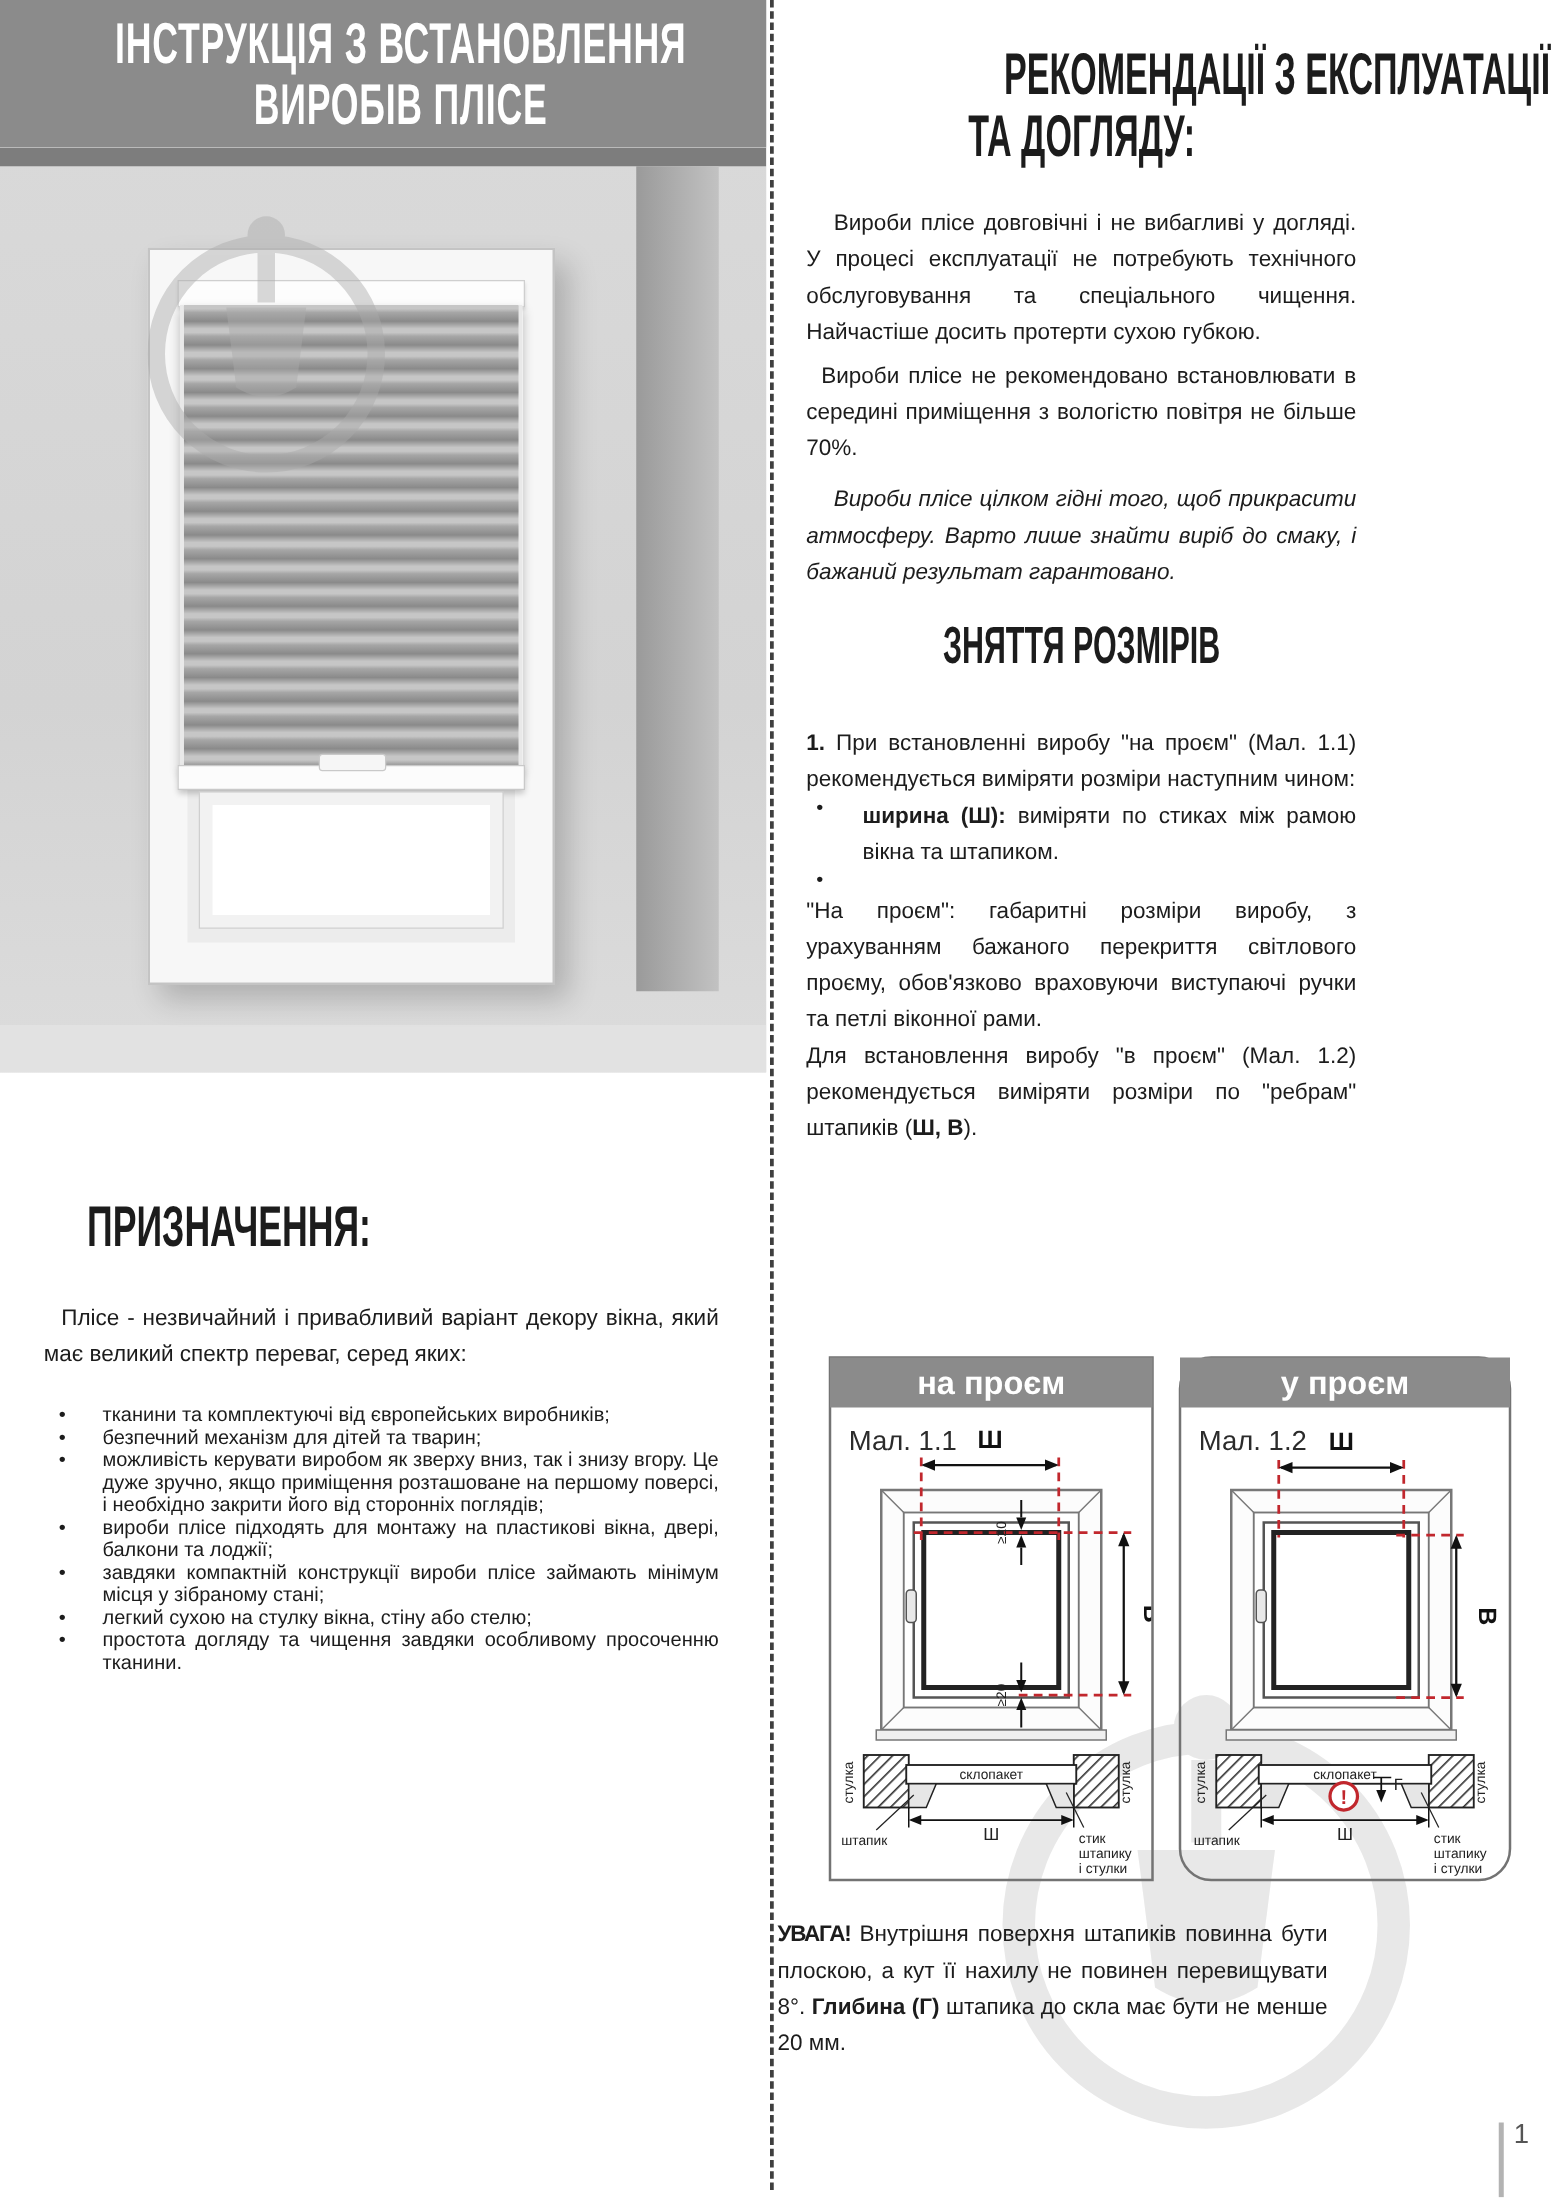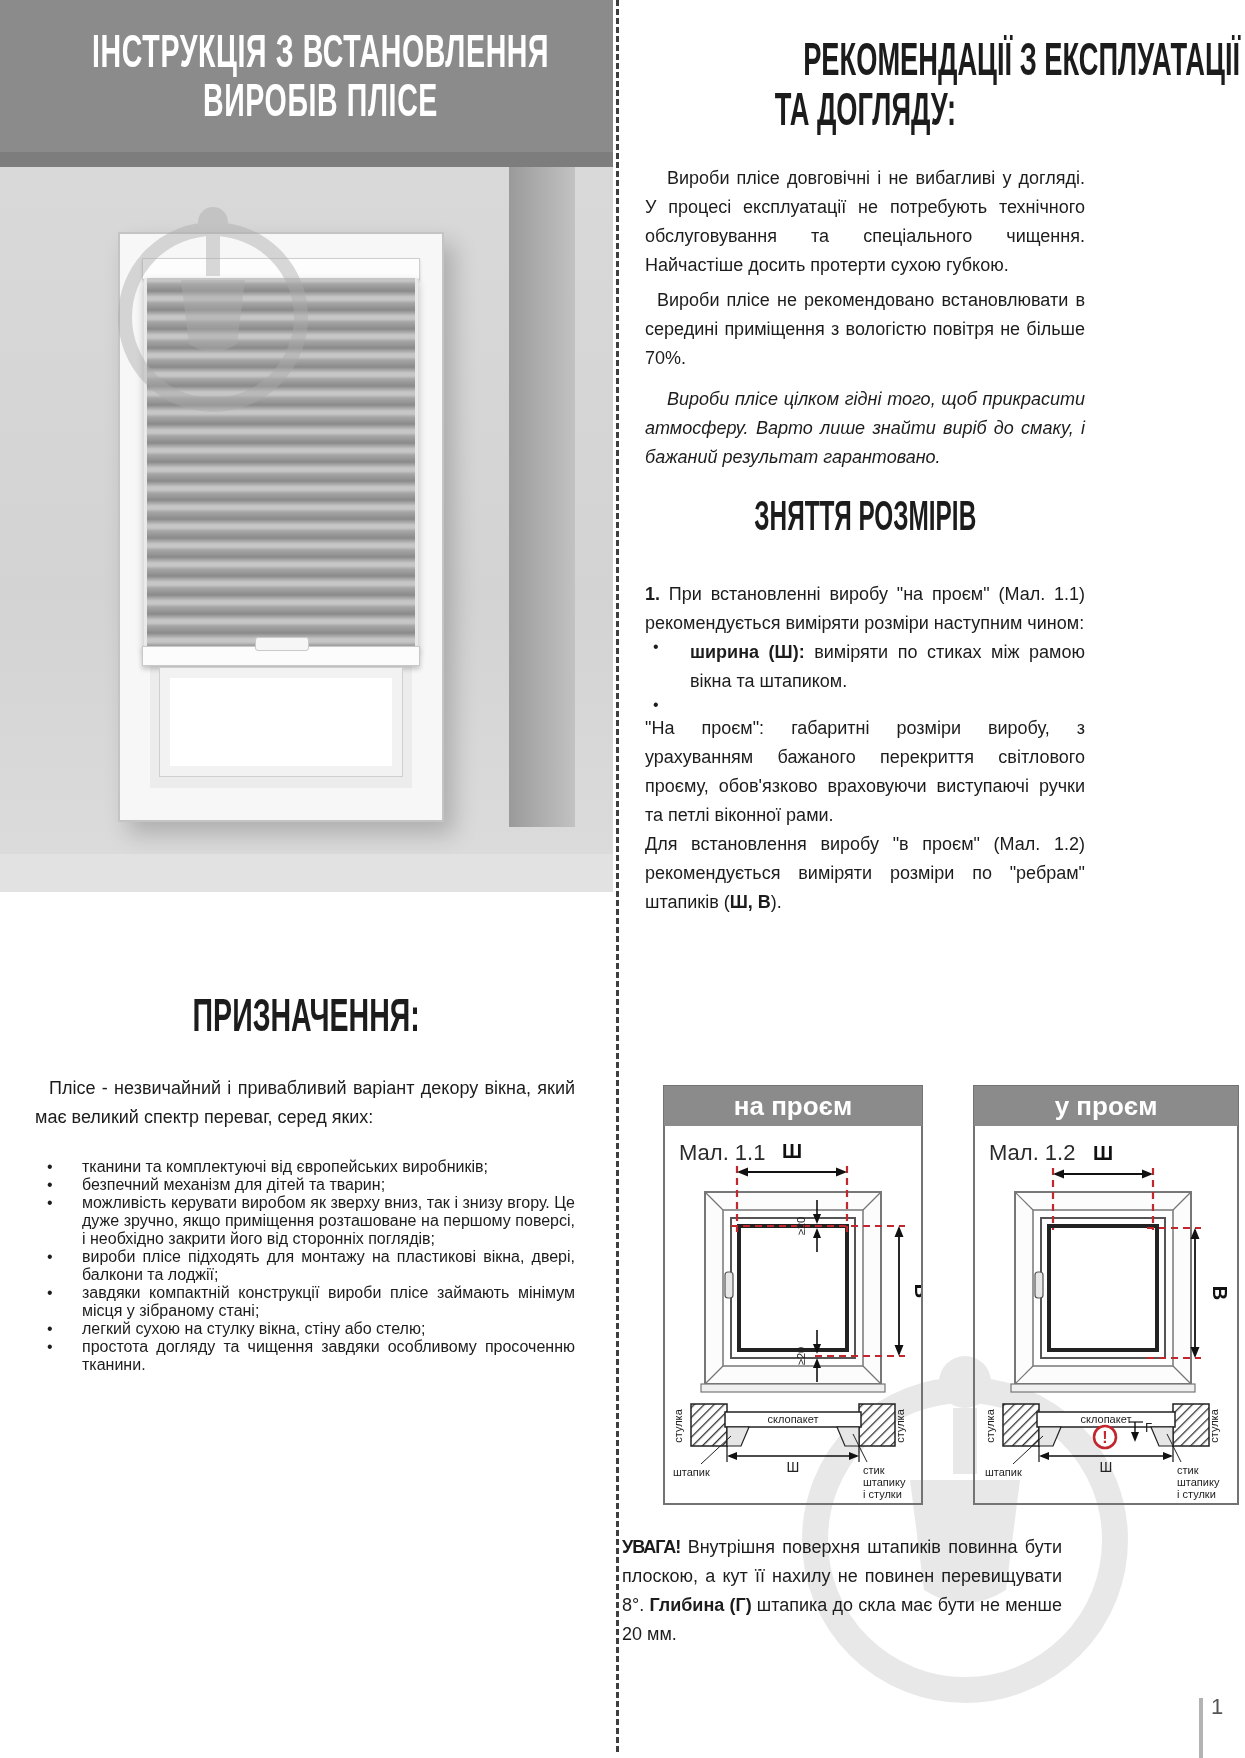--- a/index.html
+++ b/index.html
@@ -13,21 +13,21 @@
   .it{font-style:italic;}
   .b{font-weight:bold;}
   .cond{display:inline-block;font-weight:bold;white-space:nowrap;transform:scaleX(0.62);}
 
   
   .divider{position:absolute;left:616px;top:0;height:1752px;width:0;
            border-left:3px dashed #3f3f3f;}
 
   
   .left-col{position:absolute;left:0;top:0;width:613px;}
-  .lc-header{height:152px;background:#8b8b8b;display:flex;flex-direction:column;
+  .lc-header{height:118px;background:#8b8b8b;display:flex;flex-direction:column;
              justify-content:center;align-items:center;text-align:center;padding-left:29px;}
   .lc-header .cond{color:#ffffff;font-size:46px;line-height:49px;letter-spacing:1px;}
   .photo{position:relative;height:740px;background:linear-gradient(180deg,#d9d9d9 0%,#d3d3d3 60%,#dcdcdc 100%);overflow:hidden;}
   .photo-topband{position:absolute;left:0;top:0;width:100%;height:15px;background:#7d7d7d;}
   .photo-reveal{position:absolute;right:38px;top:15px;width:66px;height:660px;
                 background:linear-gradient(90deg,#9a9a9a,#c2c2c2);}
   .photo-floor{position:absolute;left:0;bottom:0;width:100%;height:38px;background:#e2e2e2;}
   .win-frame{position:absolute;left:118px;top:80px;width:322px;height:586px;background:#f7f7f7;
              border:2px solid #c4c4c4;box-shadow:10px 12px 22px rgba(0,0,0,.20);}
   .win-opening{position:absolute;left:30px;right:30px;top:24px;bottom:32px;background:#ececec;}
@@ -39,21 +39,21 @@
   .bottom-rail{position:absolute;left:-8px;right:-8px;top:388px;height:18px;background:#fcfcfc;
                border:1px solid #c9c9c9;box-shadow:0 3px 5px rgba(0,0,0,.22);}
   .rail-tab{position:absolute;left:50%;top:-10px;width:52px;height:12px;margin-left:-26px;
             background:#f6f6f6;border:1px solid #c9c9c9;border-radius:3px;}
   .glass{position:absolute;left:10px;right:10px;top:410px;bottom:12px;background:#ffffff;
          border:10px solid #f2f2f2;outline:1px solid #cfcfcf;}
   .wm{position:absolute;pointer-events:none;}
   .wm-photo{left:118px;top:40px;width:190px;height:230px;opacity:.45;}
   .wm-big{left:790px;top:1330px;width:350px;height:380px;opacity:.8;z-index:0;}
 
-  .lc-title{margin:96px 0 0 0;text-align:center;}
+  .lc-title{margin:96px 0 0 0;text-align:left;}
   .lc-title .cond{font-size:46px;}
   .lc-body{padding:0 38px 0 35px;}
   .lc-intro{margin-top:32px;text-indent:14px;}
   .bullets{margin-top:26px;}
   .bullet{display:flex;}
   .bullet .dot{flex:none;width:47px;padding-left:12px;box-sizing:border-box;}
   .bullet .txt{flex:1;text-align:justify;}
 
   
   .right-col{position:absolute;left:645px;top:34px;width:440px;}
@@ -65,21 +65,21 @@
   .mt2{margin-top:6px;}
   .mt3{margin-top:12px;}
   .mt4{margin-top:40px;}
   .rbullet{display:flex;}
   .rbullet .dot{flex:none;width:45px;padding-left:8px;box-sizing:border-box;}
   .rbullet .txt{flex:1;text-align:justify;}
 
   
   .panel{position:absolute;top:1085px;border:2px solid #737373;background:transparent;z-index:1;}
   .panel-left{left:663px;width:256px;height:416px;}
-  .panel-right{left:973px;width:262px;height:416px;}
+  .panel-right{left:943px;width:262px;height:416px;border-radius:26px;}
   .panel-header{height:40px;background:#8b8b8b;color:#fff;display:flex;align-items:center;
                 justify-content:center;font-size:26px;font-weight:bold;margin:-1px -1px 0 -1px;}
   .panel svg{display:block;}
   .fig{font-size:22px;fill:#2b2b2b;}
   .dim{font-size:20px;fill:#111;font-weight:bold;}
   .xs{font-size:11px;fill:#222;}
 
   
   .attention{position:absolute;left:622px;top:1533px;width:440px;z-index:2;}
   .attn-lead{font-weight:bold;letter-spacing:-1px;}

